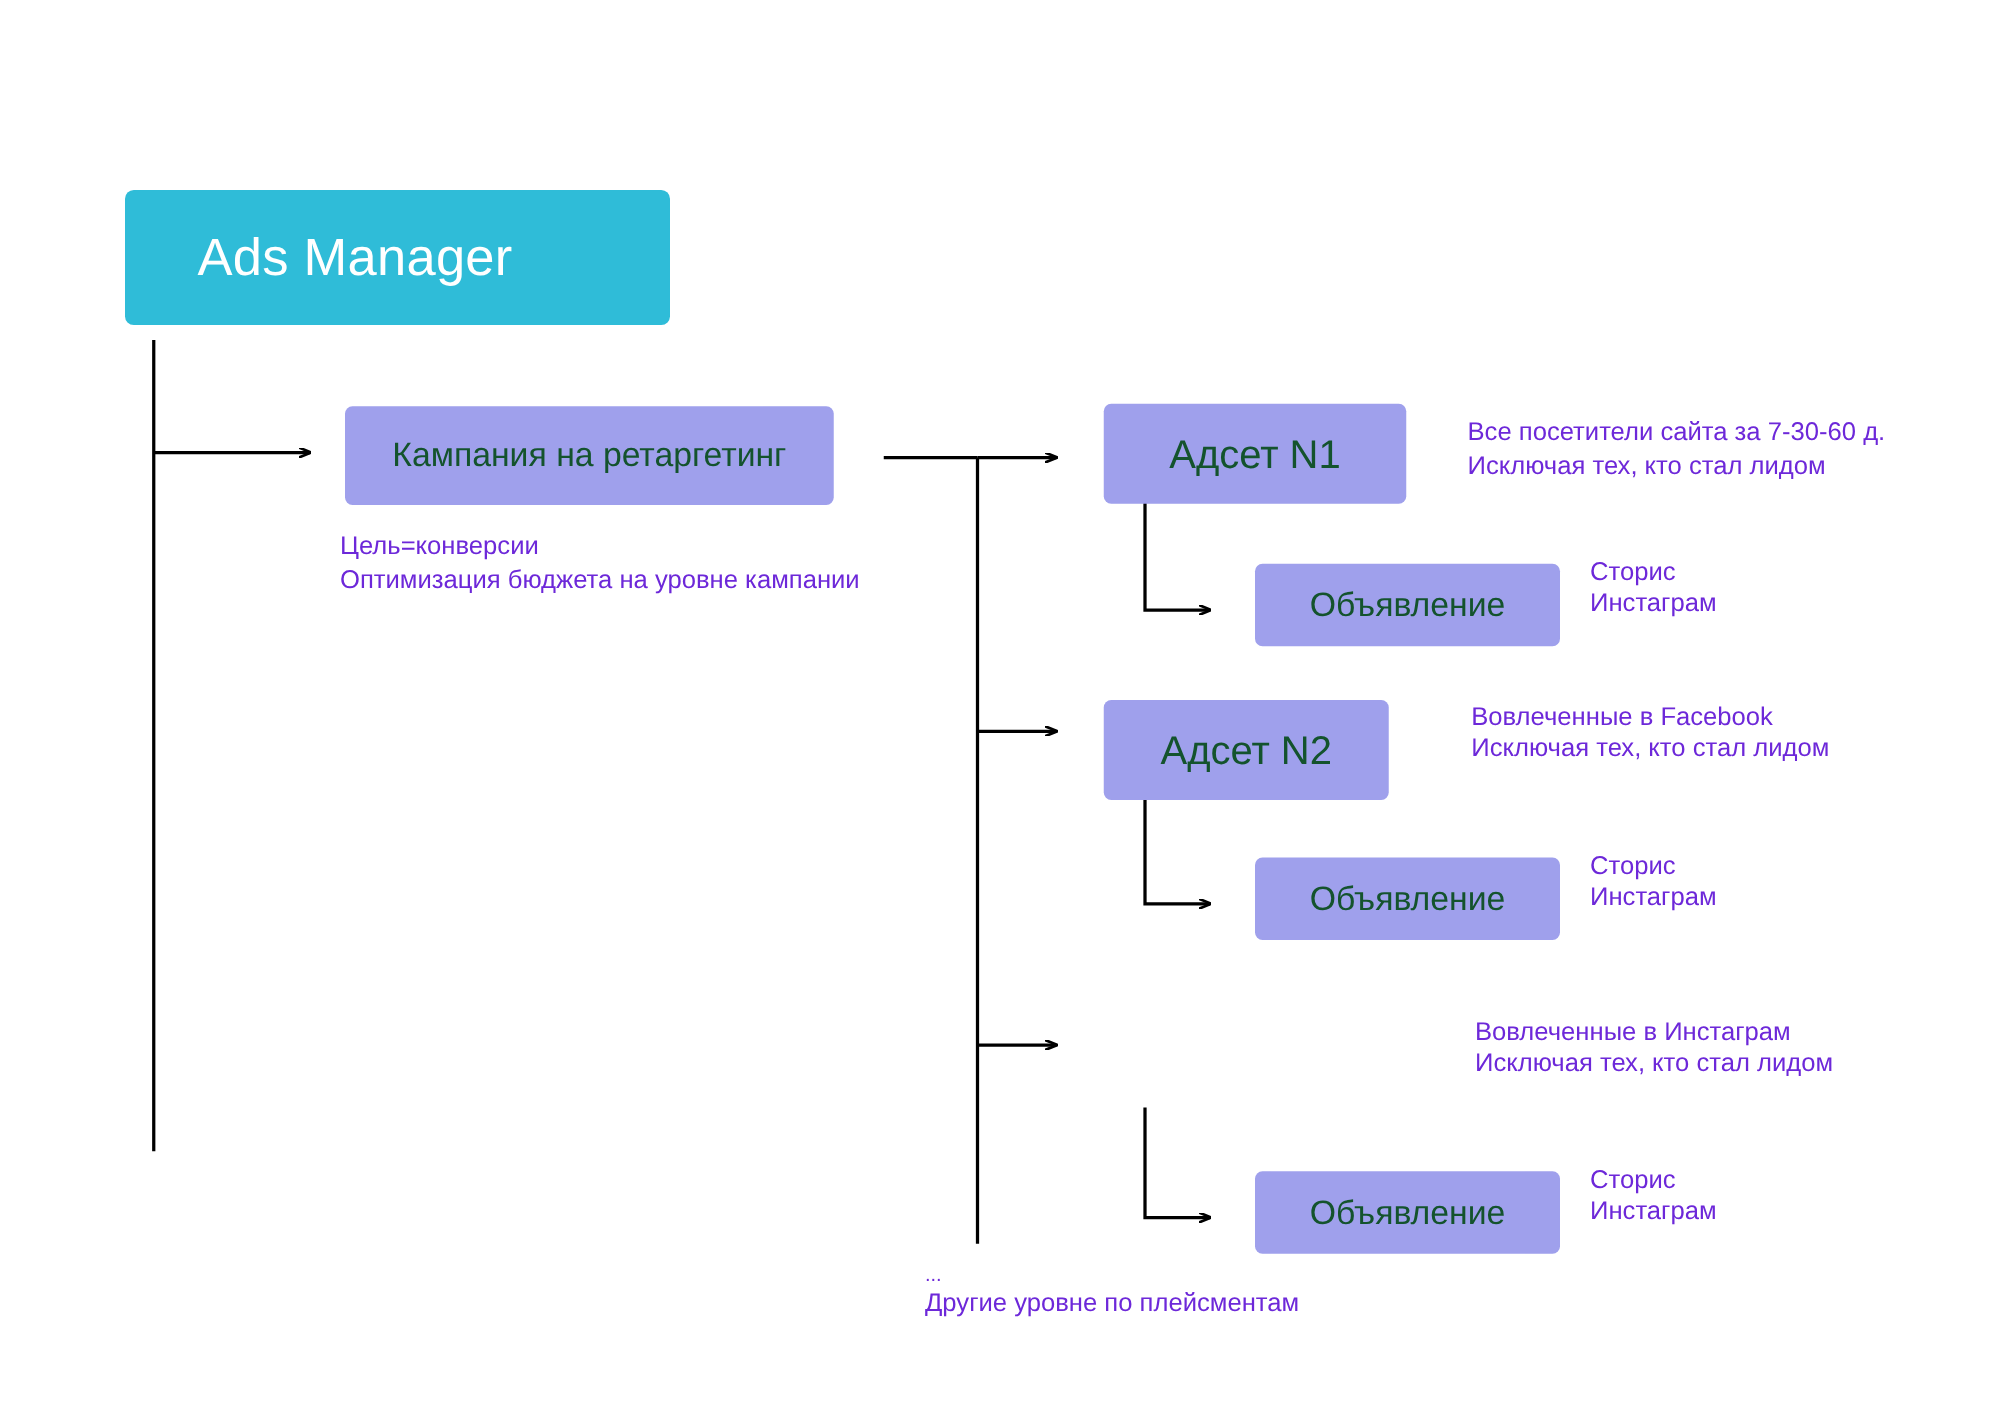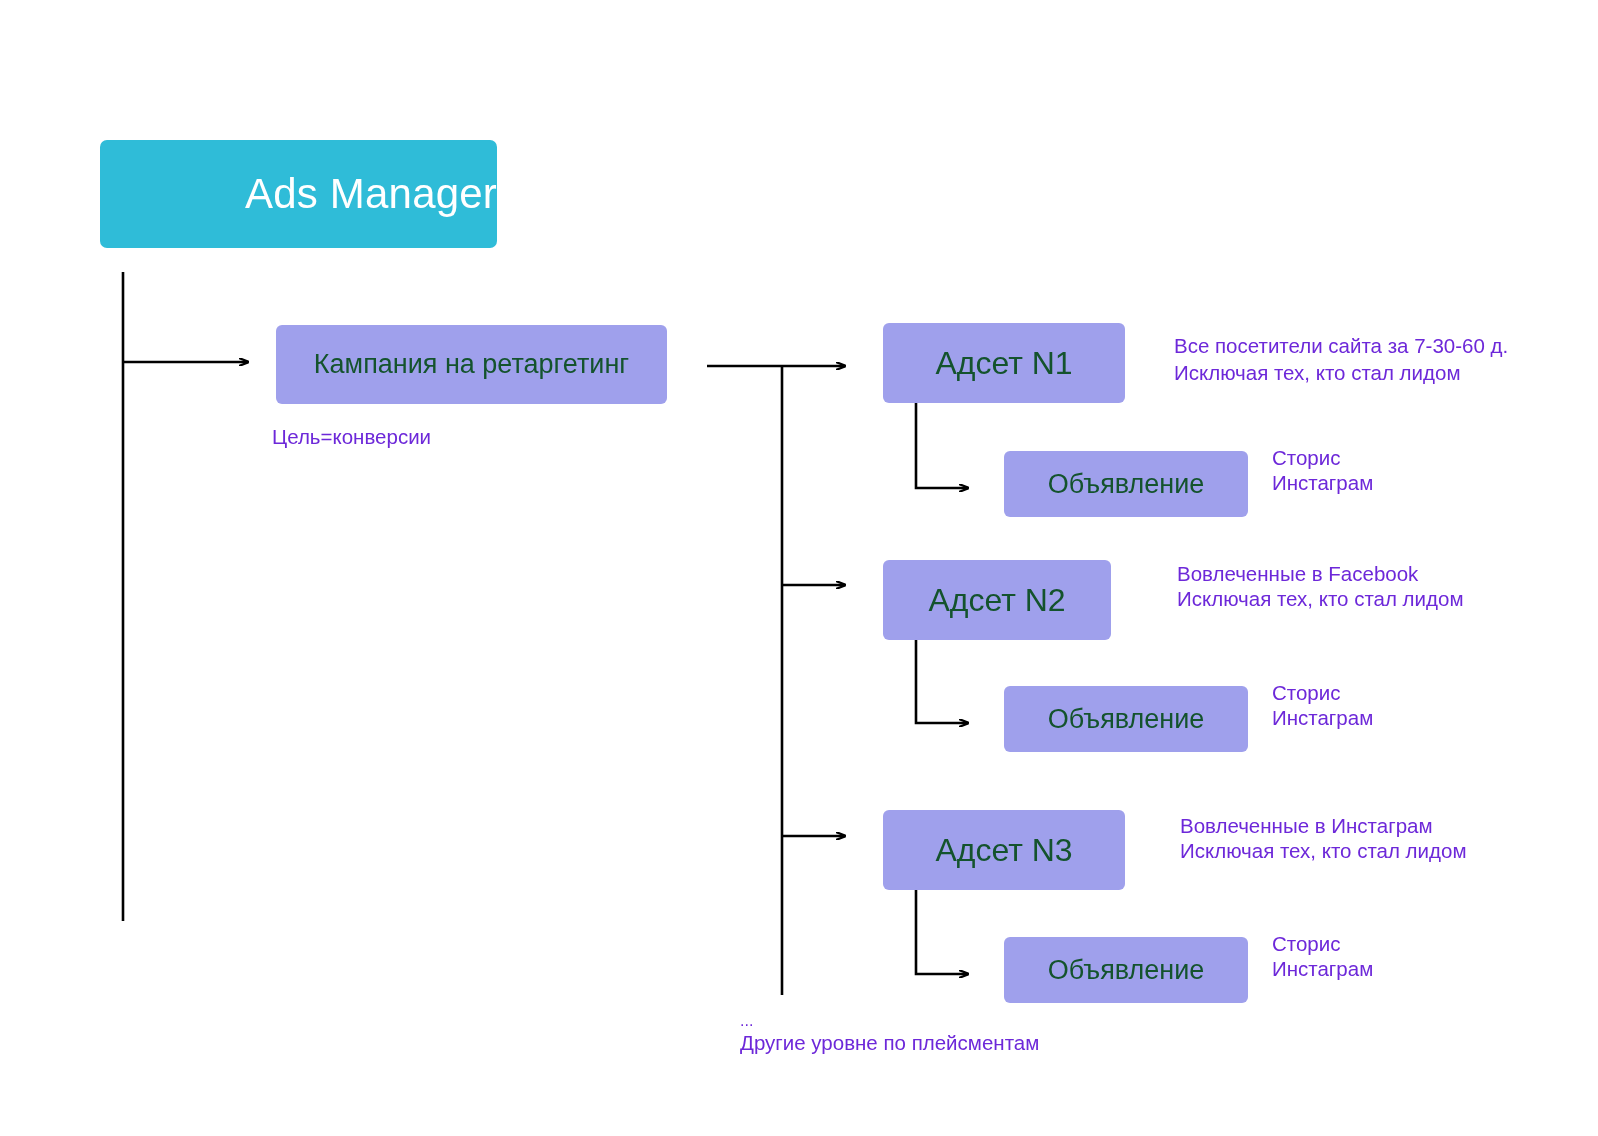--- a/index.html
+++ b/index.html
@@ -94,29 +94,30 @@
     <line x1="782" y1="585" x2="845" y2="585" stroke="#000000" stroke-width="2.6" marker-end="url(#arrowhead)"></line>
     <line x1="782" y1="836" x2="845" y2="836" stroke="#000000" stroke-width="2.6" marker-end="url(#arrowhead)"></line>
 
     <path d="M916,400 L916,488 L968,488" fill="none" stroke="#000000" stroke-width="2.6" marker-end="url(#arrowhead)"></path>
 
     <path d="M916,636 L916,723 L968,723" fill="none" stroke="#000000" stroke-width="2.6" marker-end="url(#arrowhead)"></path>
 
     <path d="M916,886 L916,974 L968,974" fill="none" stroke="#000000" stroke-width="2.6" marker-end="url(#arrowhead)"></path>
   </svg>
 
-  <div class="node header-node" style="left:100px; top:140px; width:397px; height:108px;justify-content:flex-end;">
+  <div class="node header-node" style="left:100px; top:152px; width:436px; height:108px;">
     <span>Ads Manager</span>
   </div>
 
   <div class="node campaign-node" style="left:276px; top:325px; width:391px; height:79px;">
     <span>Кампания на ретаргетинг</span>
   </div>
 
   <div class="note" style="left:272px; top:422px;">Цель=конверсии</div>
+  <div class="note" style="left:272px; top:449px;">Оптимизация бюджета на уровне кампании</div>
 
   <div class="node adset-node" style="left:883px; top:323px; width:242px; height:80px;">
     <span>Адсет N1</span>
   </div>
   <div class="note" style="left:1174px; top:331px;">Все посетители сайта за 7-30-60 д.</div>
   <div class="note" style="left:1174px; top:358px;">Исключая тех, кто стал лидом</div>
 
   <div class="node ad-node" style="left:1004px; top:451px; width:244px; height:66px;">
     <span>Объявление</span>
   </div>
@@ -128,23 +129,20 @@
   </div>
   <div class="note" style="left:1177px; top:559px;">Вовлеченные в Facebook</div>
   <div class="note" style="left:1177px; top:584px;">Исключая тех, кто стал лидом</div>
 
   <div class="node ad-node" style="left:1004px; top:686px; width:244px; height:66px;">
     <span>Объявление</span>
   </div>
   <div class="note" style="left:1272px; top:678px;">Сторис</div>
   <div class="note" style="left:1272px; top:703px;">Инстаграм</div>
 
-  <div class="node adset-node" style="left:883px; top:810px; width:242px; height:80px;">
-    <span>Адсет N3</span>
-  </div>
   <div class="note" style="left:1180px; top:811px;">Вовлеченные в Инстаграм</div>
   <div class="note" style="left:1180px; top:836px;">Исключая тех, кто стал лидом</div>
 
   <div class="node ad-node" style="left:1004px; top:937px; width:244px; height:66px;">
     <span>Объявление</span>
   </div>
   <div class="note" style="left:1272px; top:929px;">Сторис</div>
   <div class="note" style="left:1272px; top:954px;">Инстаграм</div>
 
   <div class="note small-dots" style="left:740px; top:1012px;">...</div>

